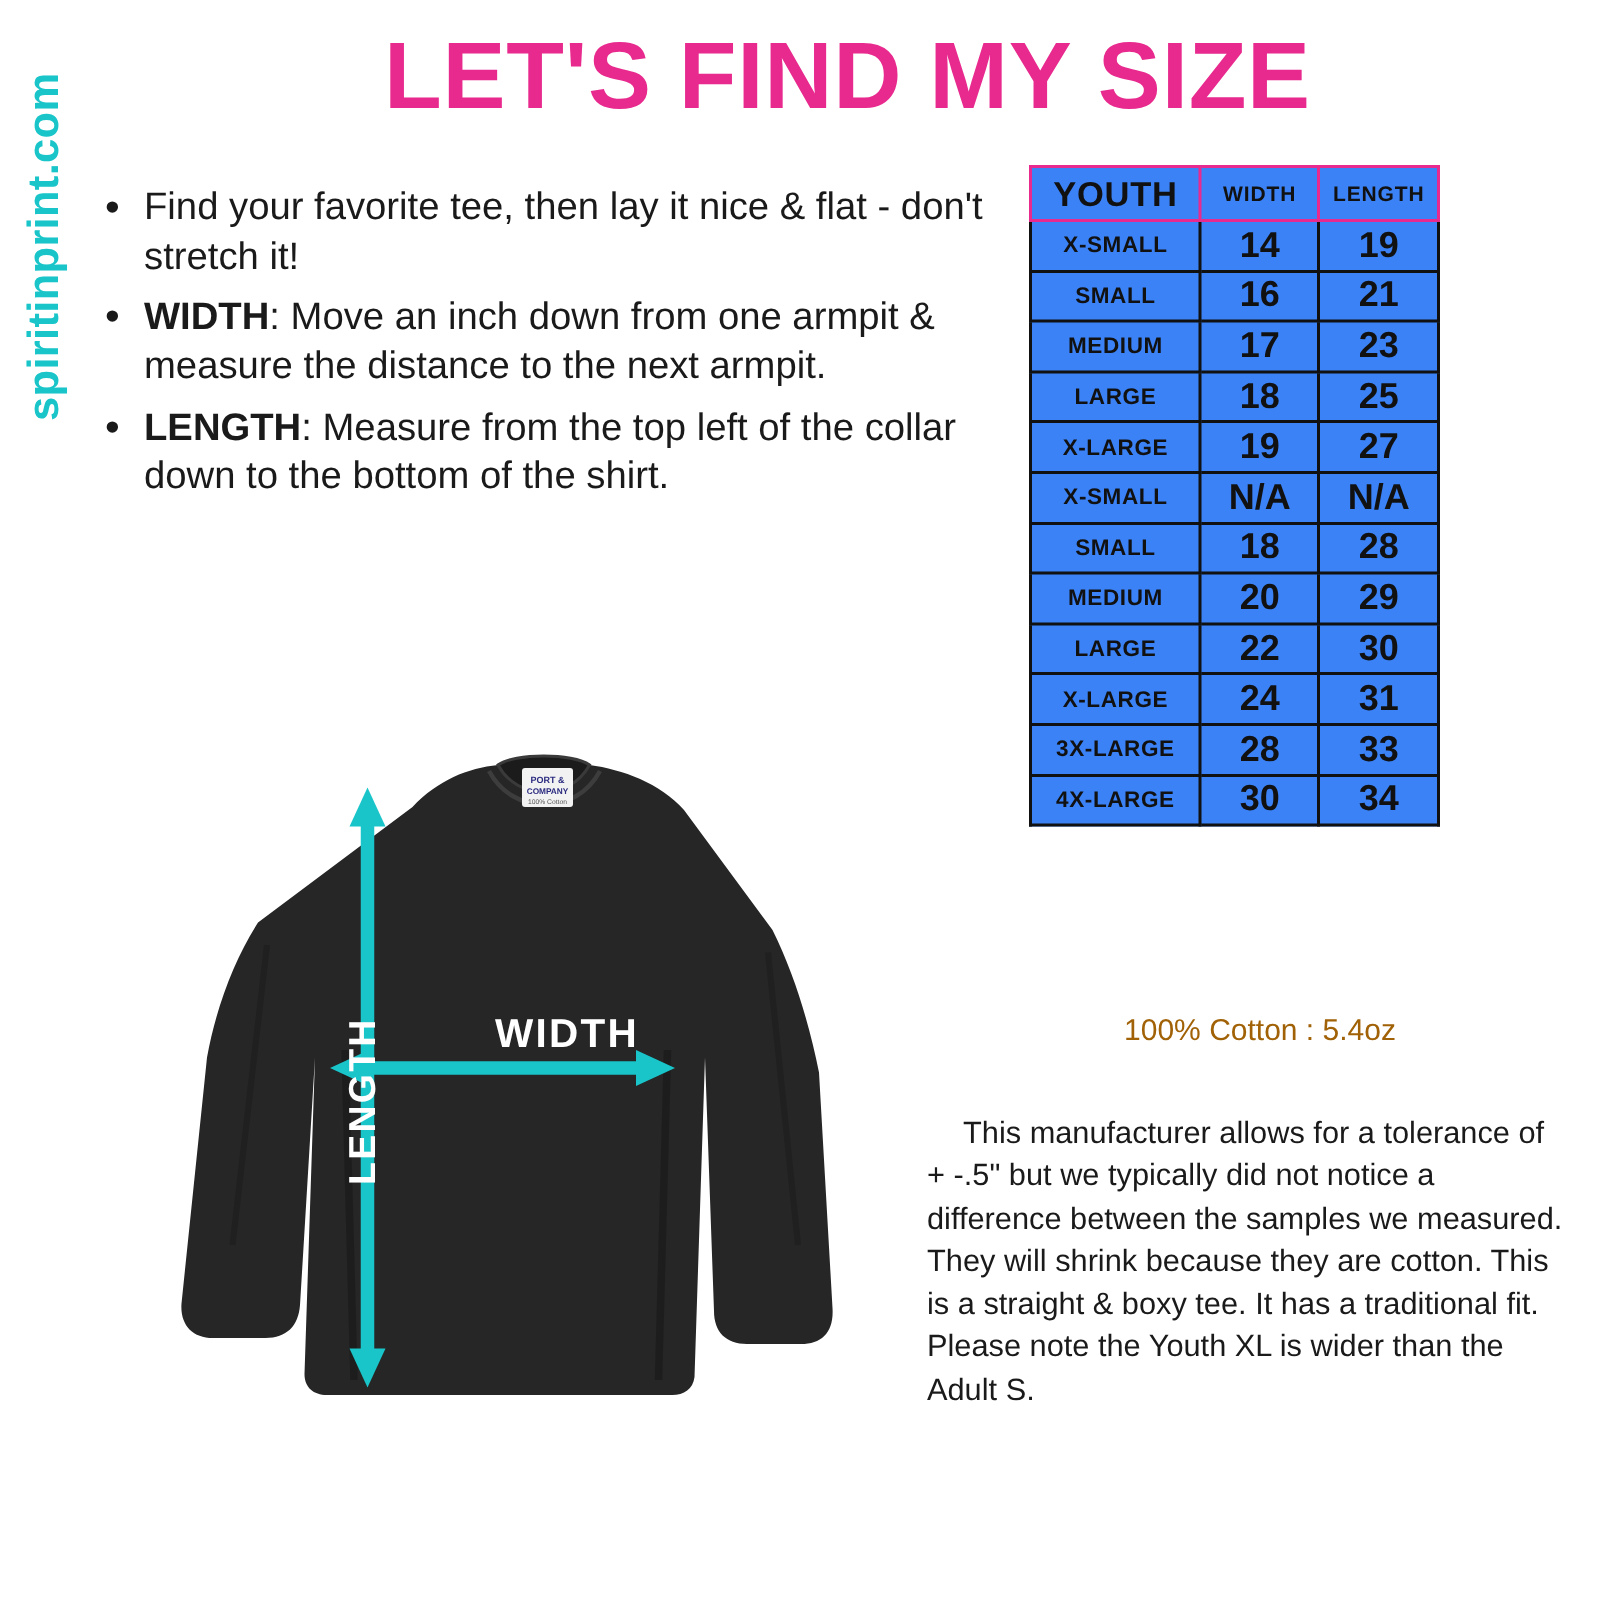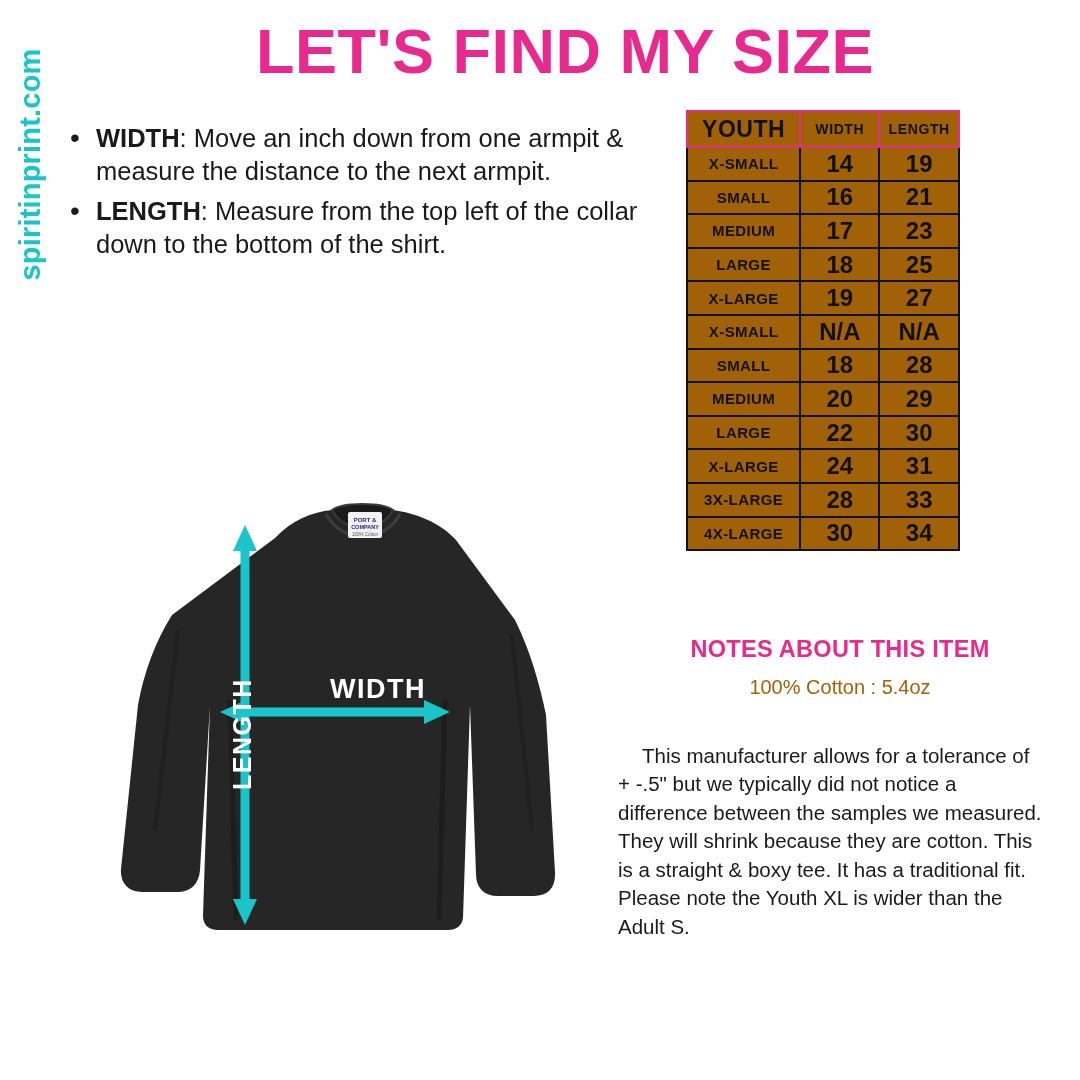--- a/index.html
+++ b/index.html
@@ -72,21 +72,21 @@
     line-height: 1.28;
   }
   .instructions b { font-weight: 800; }
 
   
   .sizetable {
     position: absolute;
     left: 686px; top: 110px;
     width: 274px;
     border-collapse: collapse;
-    background: #a16207;
+    background: #3b82f6;
   }
   .sizetable td {
     border: 2px solid #111111;
     text-align: center;
     height: 33.6px;
     padding: 0 2px;
   }
   .sizetable td.lab {
     width: 114px;
     font-size: 15px;
@@ -188,20 +188,23 @@
 
   <div class="side-strip">
     <div class="vtext">spiritinprint.com</div>
   </div>
 
   <div class="title">LET'S FIND MY SIZE</div>
 
   <div class="instructions">
     <ul>
       <li>
+        <span>Find your favorite tee, then lay it nice &amp; flat - don't stretch it!</span>
+      </li>
+      <li>
         <b>WIDTH</b><span>: Move an inch down from one armpit &amp; measure the distance to the next armpit.</span>
       </li>
       <li>
         <b>LENGTH</b><span>: Measure from the top left of the collar down to the bottom of the shirt.</span>
       </li>
     </ul>
   </div>
 
   <table class="sizetable">
     <tbody>
@@ -267,21 +270,20 @@
         <td class="val">33</td>
       </tr>
       <tr>
         <td class="lab">4X-LARGE</td>
         <td class="val">30</td>
         <td class="val">34</td>
       </tr>
     </tbody>
   </table>
 
-  <div class="notes-title">NOTES ABOUT THIS ITEM</div>
   <div class="notes-sub">100% Cotton : 5.4oz</div>
   <div class="notes-body">This manufacturer allows for a tolerance of + -.5" but we typically did not notice a difference between the samples we measured. They will shrink because they are cotton. This is a straight &amp; boxy tee. It has a traditional fit. Please note the Youth XL is wider than the Adult S.</div>
 
   <div class="shirt-area">
     <svg width="600" height="450" viewBox="0 0 600 450">
 
       <path d="M215 38
                C 232 20, 252 12, 272 10
                C 285 30, 320 30, 333 10
                C 355 13, 380 22, 396 40

